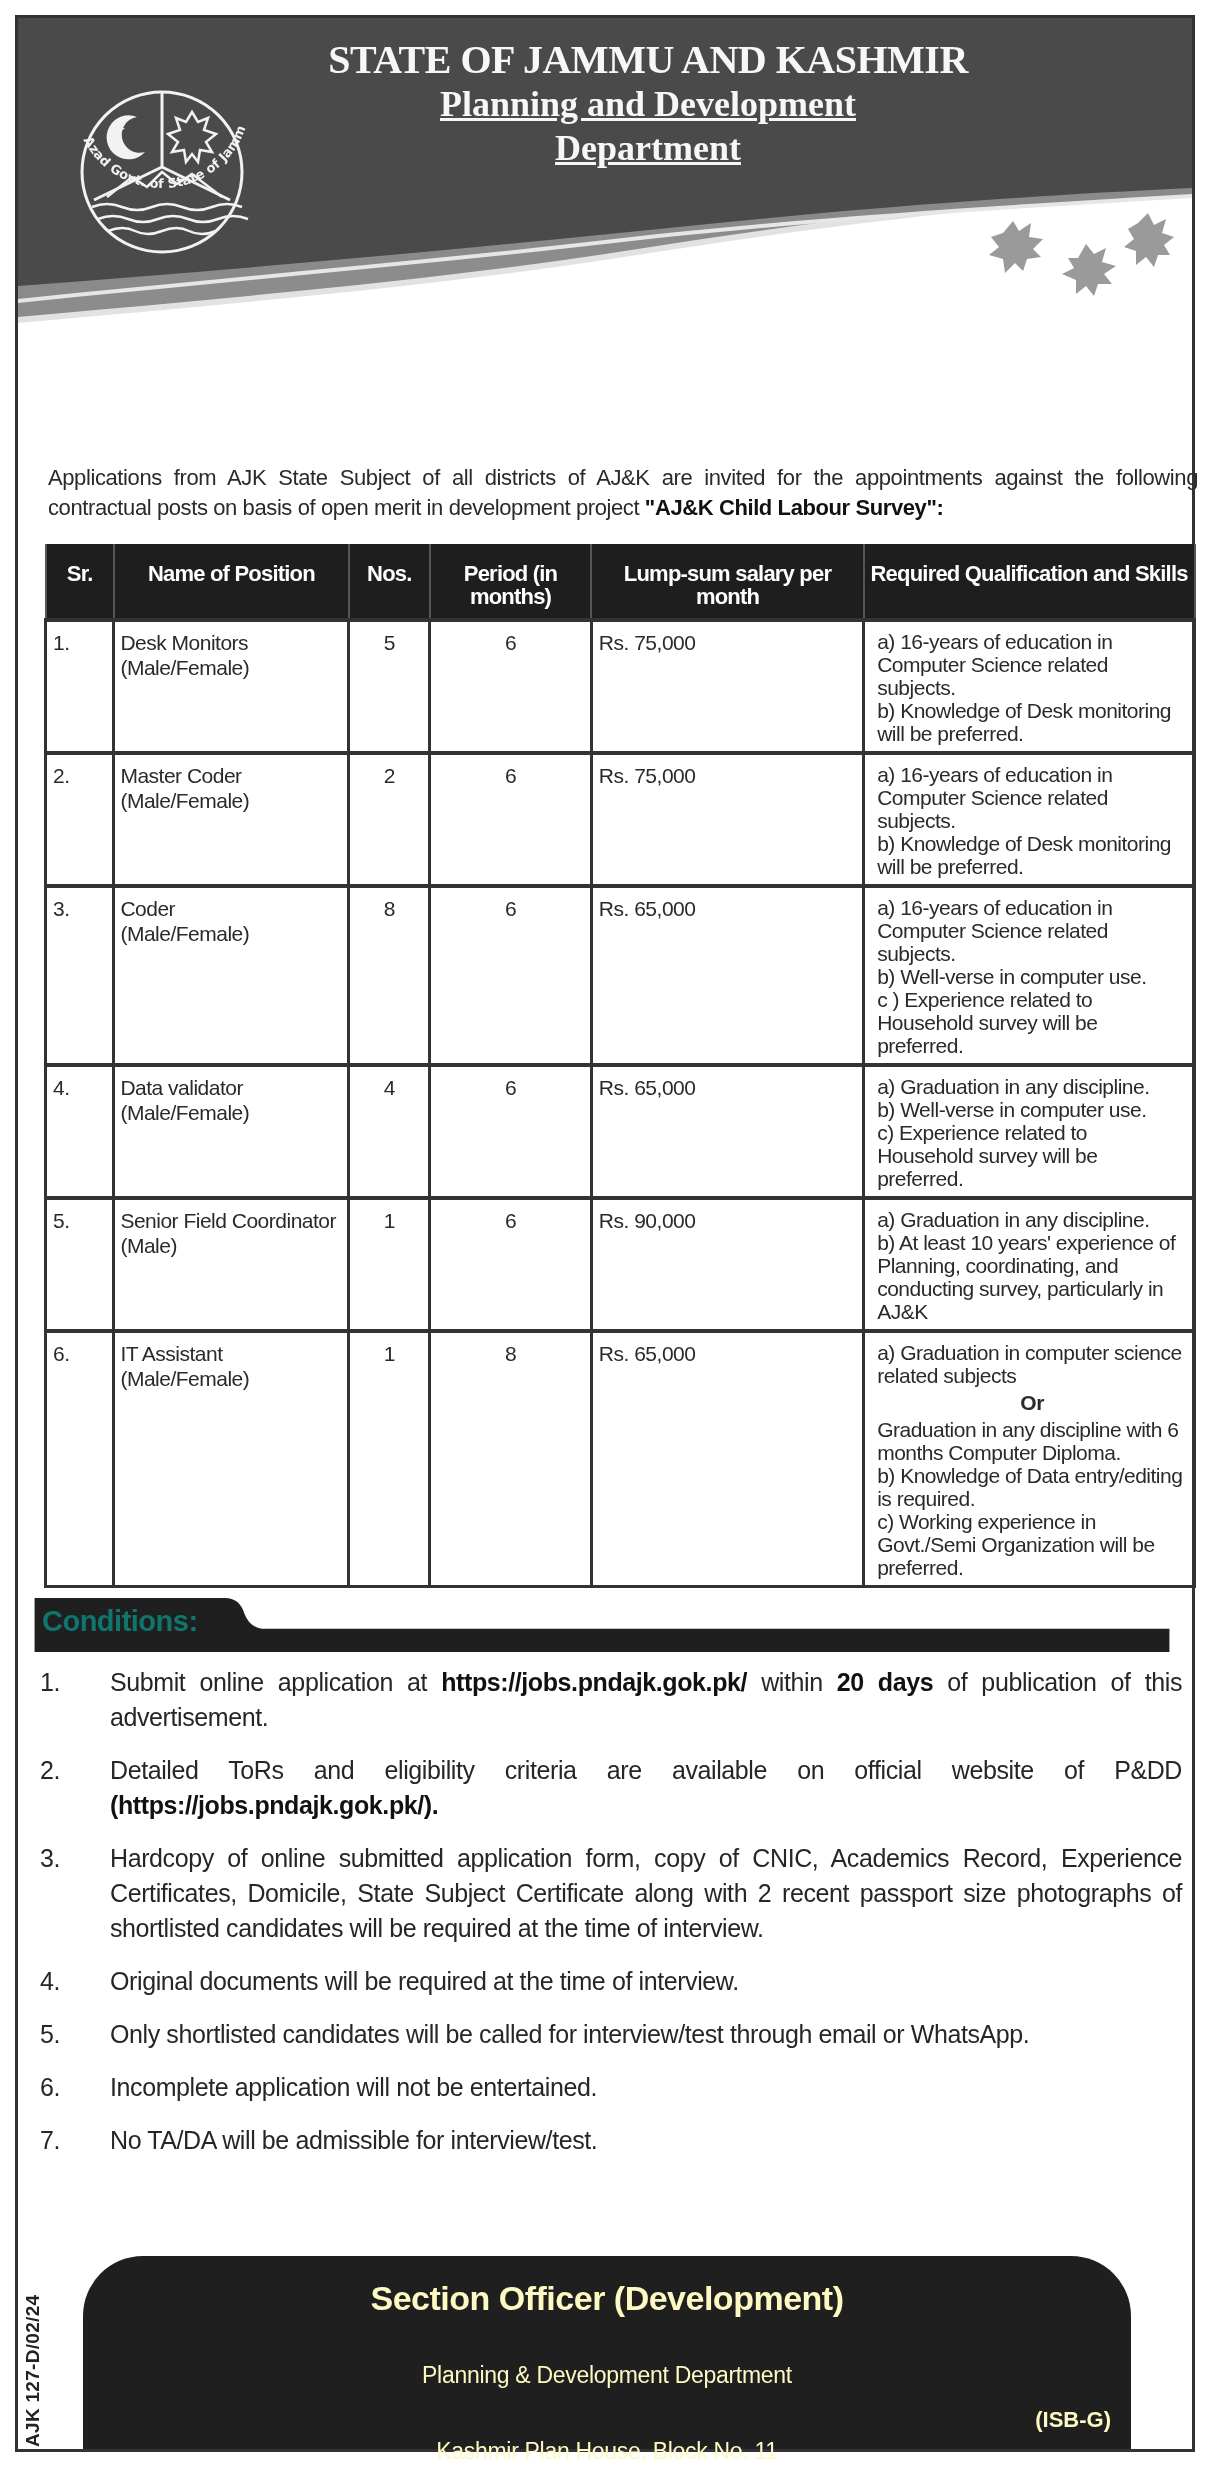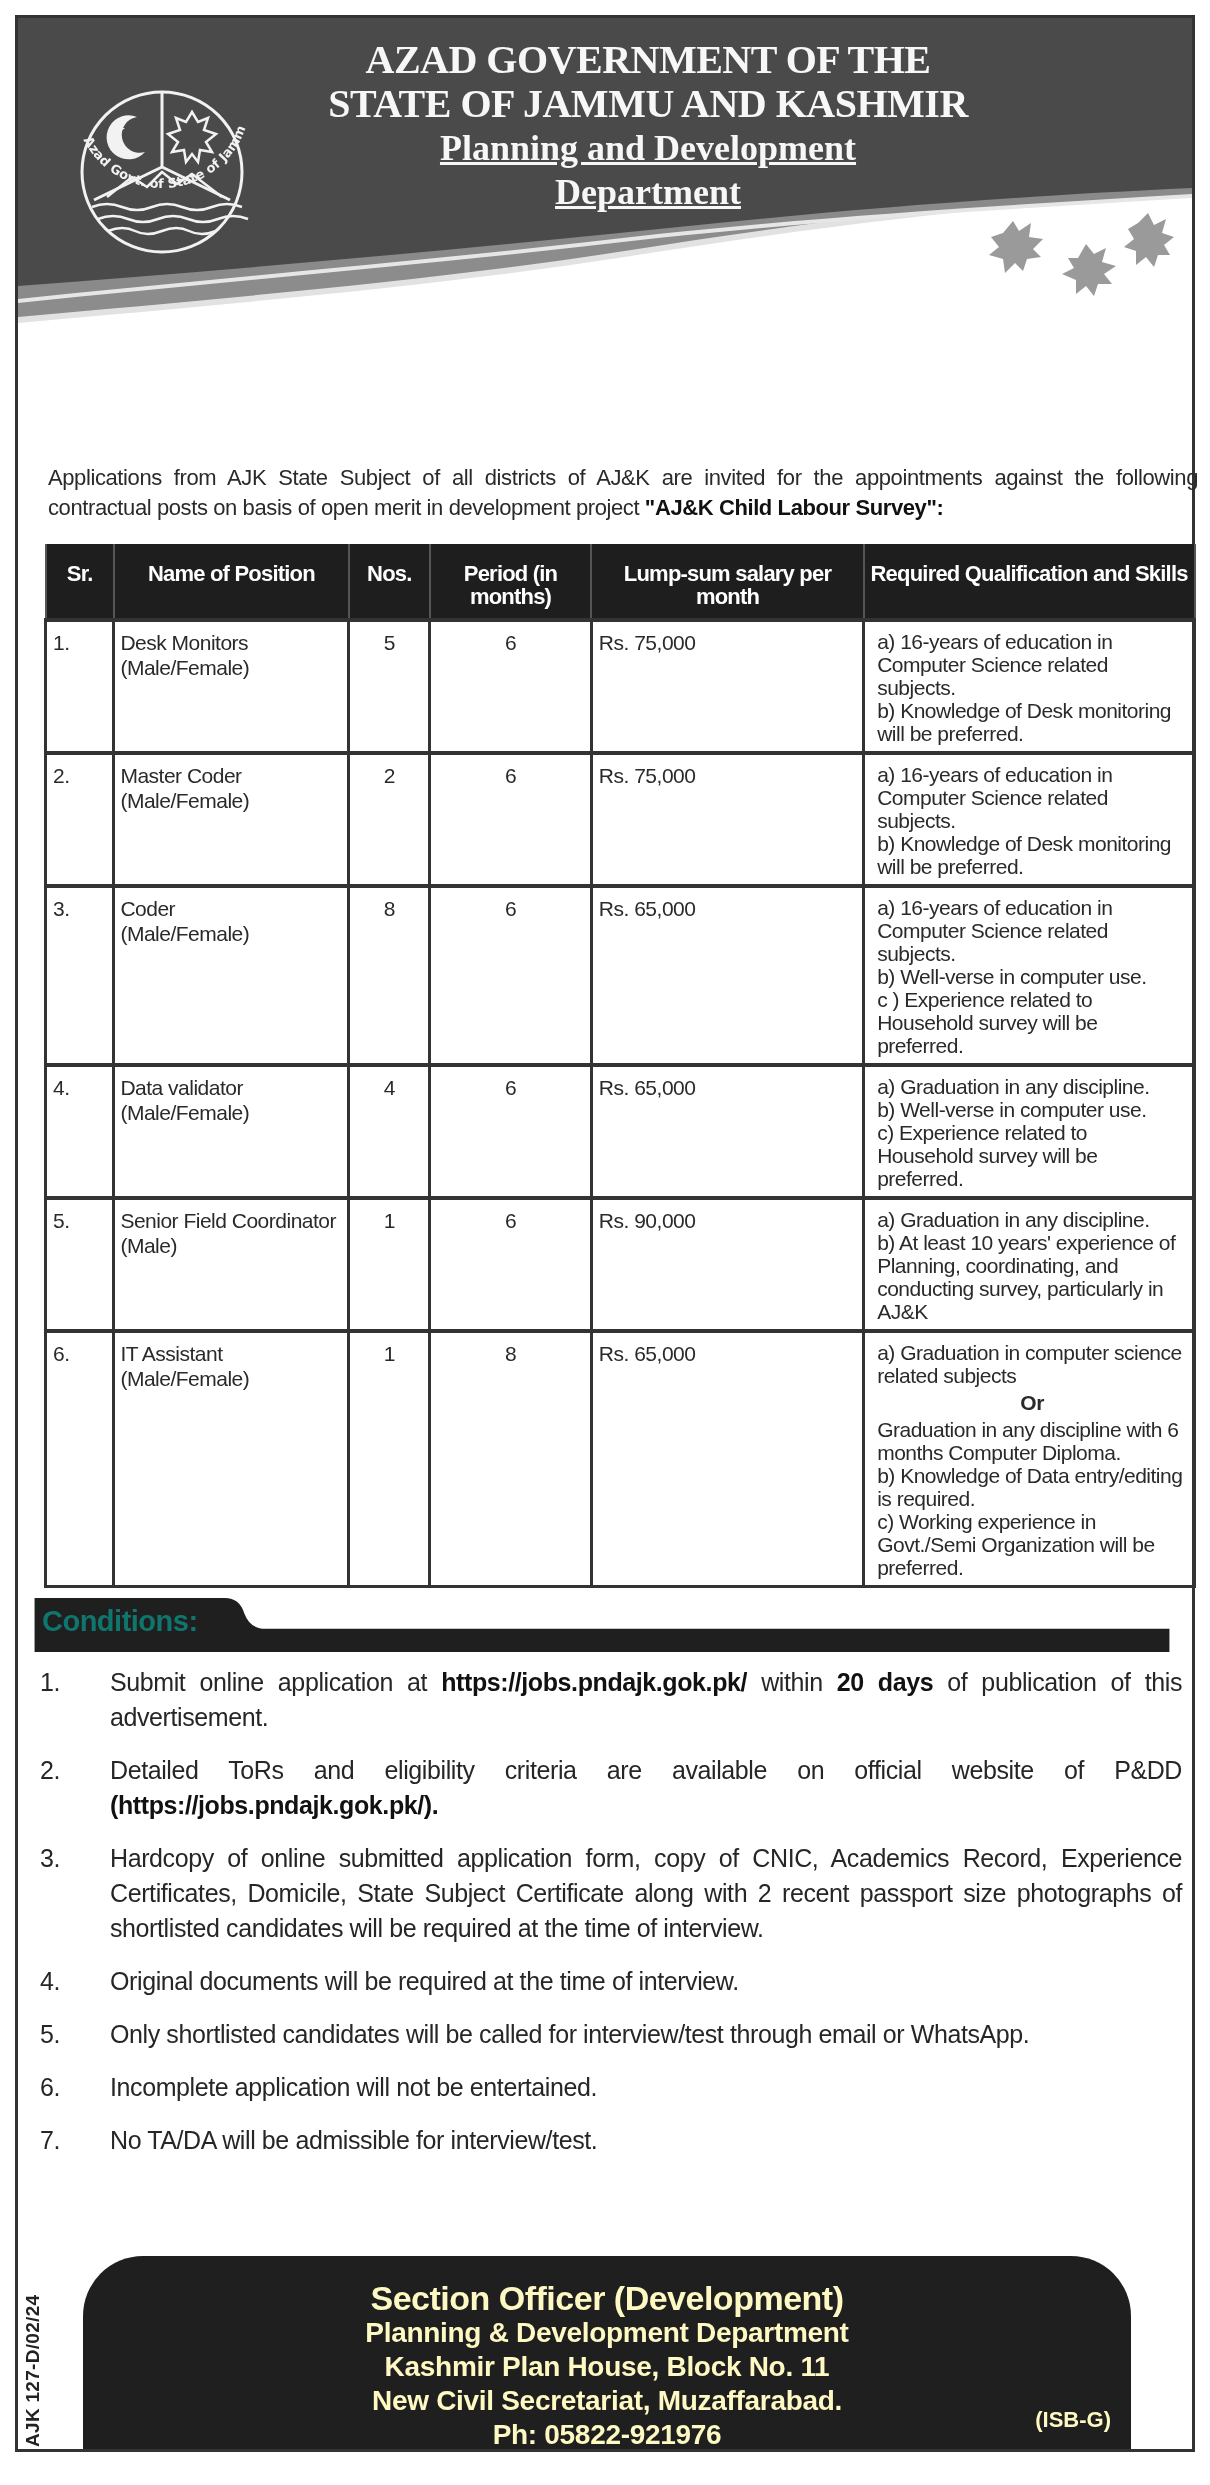--- a/index.html
+++ b/index.html
@@ -41,21 +41,21 @@
   .conditions { position: absolute; left: 40px; top: 1665px; width: 1150px; }
   .cond-item { display: flex; font-size: 25px; line-height: 35px; color: #262626; margin-bottom: 18px; letter-spacing: -0.4px; }
   .cond-num { width: 70px; flex: none; }
   .cond-text { flex: 1; text-align: justify; padding-right: 8px; }
   .cond-text b { color: #111; }
 
   
   .ref-code { position: absolute; left: 22px; top: 2447px; transform-origin: left top; transform: rotate(-90deg); font-size: 19px; font-weight: bold; color: #222; letter-spacing: 0.3px; white-space: nowrap; }
   .footer-box { position: absolute; left: 83px; top: 2256px; width: 1048px; height: 193px; background: #1f1f1f; border-radius: 60px 60px 0 0; color: #fef9c3; text-align: center; }
   .footer-box .f1 { font-weight: bold; font-size: 34px; margin-top: 24px; line-height: 36px; letter-spacing: -0.5px; }
-  .footer-box .f2 { font-weight: bold; font-size: 28px; line-height: 34px; letter-spacing: -0.3px; }
+  .footer-box .f2 { font-weight: normal; font-size: 23px; line-height: 34px; letter-spacing: -0.3px; margin-top: 42px; }
   .isb { position: absolute; right: 20px; bottom: 16px; font-weight: bold; font-size: 22px; }
 </style>
 </head>
 <body>
 
 <div class="frame">
 
   <div class="banner">
     <svg class="bg" width="1174" height="330" viewBox="0 0 1174 330">
       <rect x="0" y="0" width="1174" height="330" fill="#ffffff"></rect>
@@ -86,21 +86,20 @@
       <path d="M46,159 q15,-6 27,0 t27,0 t27,0 t27,0" fill="none" stroke="#f2f2f2" stroke-width="2.5"></path>
       <defs>
         <path id="logoArc" d="M18,60 A88,88 0 0,0 182,60"></path>
       </defs>
       <text font-family="DejaVu Sans, sans-serif" font-size="13" font-weight="bold" fill="#f2f2f2">
         <textPath href="#logoArc" startOffset="4%">Azad Govt. of State of Jammu &amp; Kashmir</textPath>
       </text>
     </svg>
 
     <div class="header-text">
-      <div class="l1">AZAD GOVERNMENT OF THE</div>
       <div class="l2">STATE OF JAMMU  AND KASHMIR</div>
       <div class="l3">Planning and Development</div>
       <div class="l4">Department</div>
     </div>
   </div>
 
 
   <div class="intro">
     <span>Applications from AJK State Subject of all districts of AJ&amp;K are invited for the appointments against the following contractual posts on basis of open merit in development project </span><b>"AJ&amp;K Child Labour Survey":</b>
   </div>

